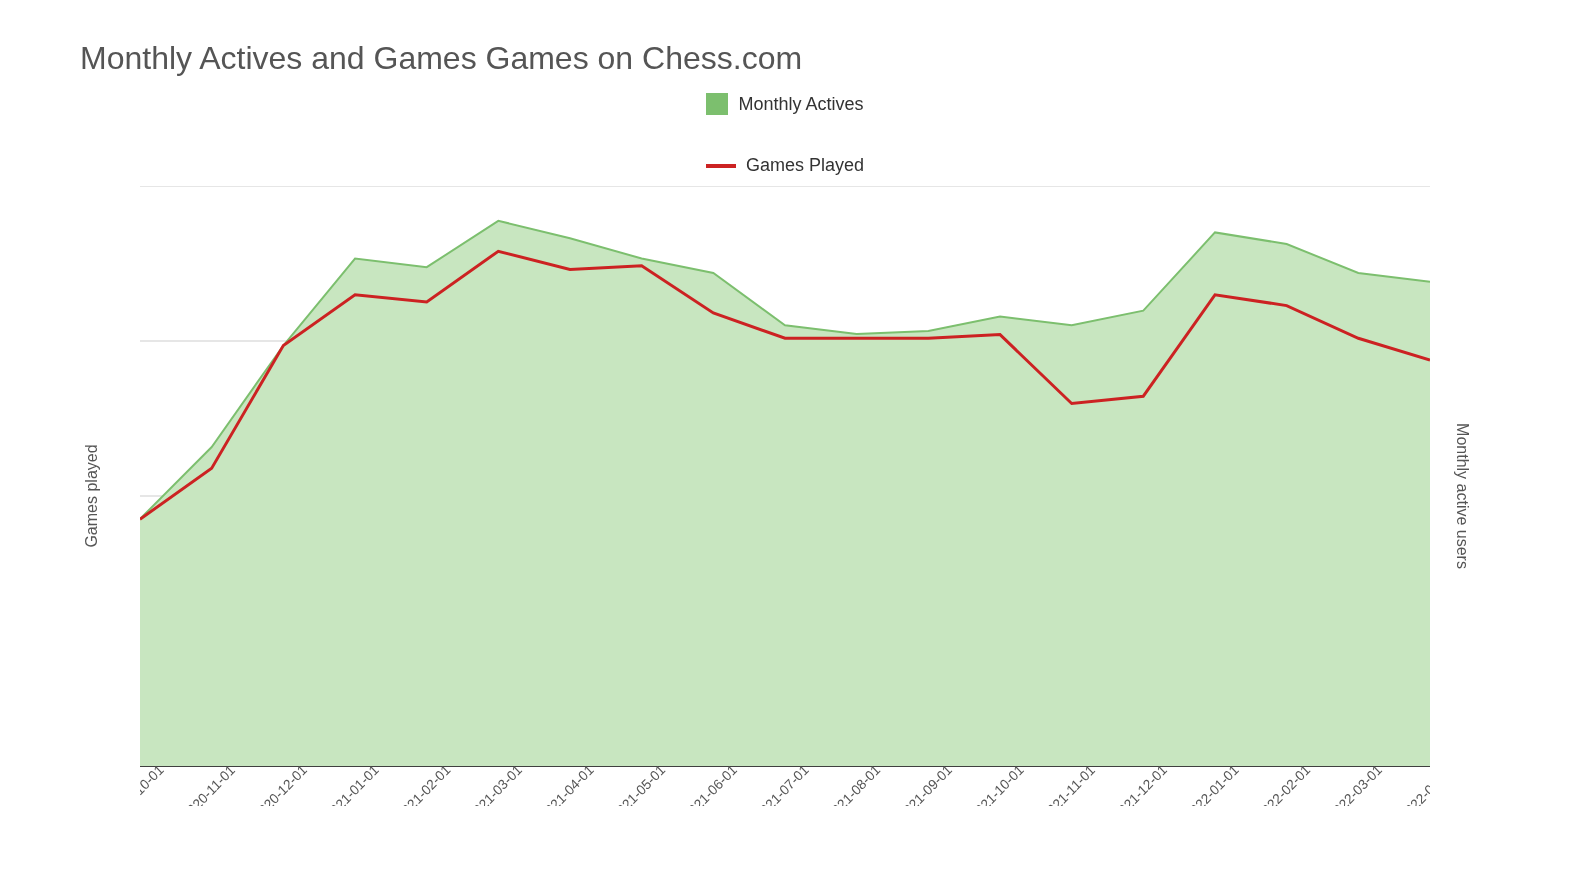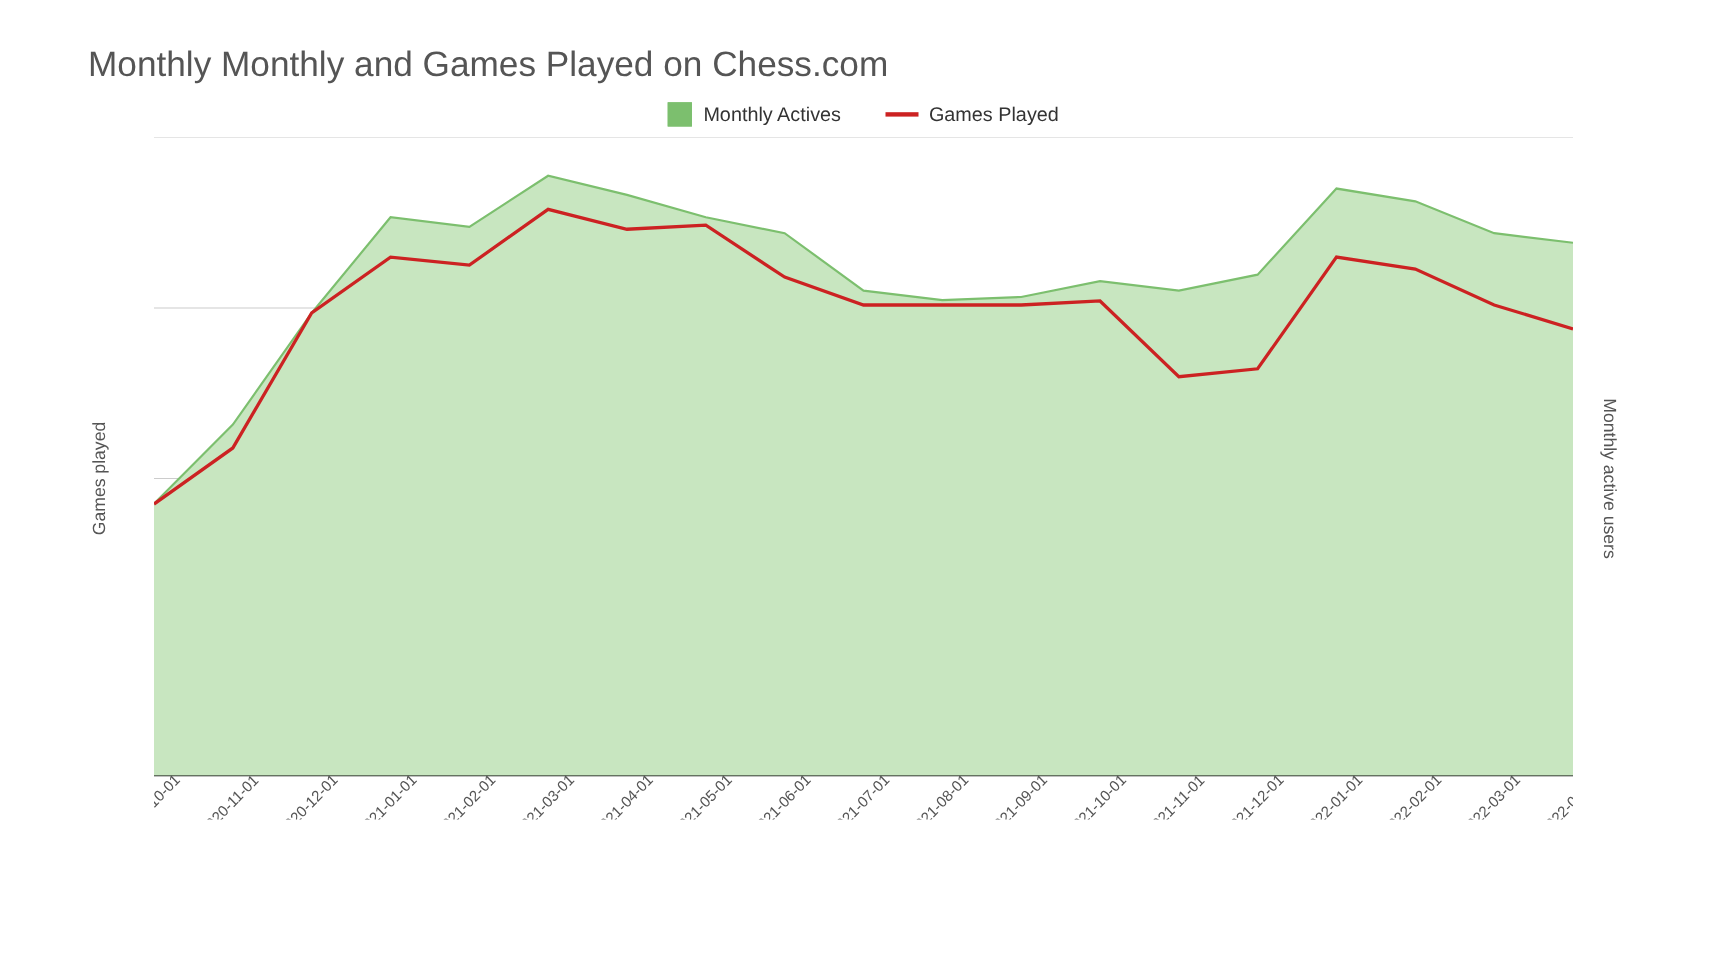--- a/index.html
+++ b/index.html
@@ -22,20 +22,21 @@
       font-weight: normal;
       margin-bottom: 16px;
       margin-left: 60px;
     }
     .legend {
       display: flex;
       justify-content: center;
       align-items: center;
       gap: 40px;
       margin-bottom: 10px;
+      flex-direction: column;
     }
     .legend-item {
       display: flex;
       align-items: center;
       gap: 10px;
       font-size: 18px;
       color: #333;
     }
     .legend-color-box {
       width: 22px;
@@ -71,21 +72,21 @@
     }
     svg.chart-svg {
       width: 100%;
       height: 100%;
     }
   </style>
 </head>
 <body>
 
 <div class="chart-container">
-  <div class="chart-title">Monthly Monthly and Games Played on Chess.com</div>
+  <div class="chart-title">Monthly Actives and Games Games on Chess.com</div>
   <div class="legend">
     <div class="legend-item">
       <div class="legend-color-box" style="background:#7cbf6e; border:2px solid #7cbf6e;"></div>
       <span>Monthly Actives</span>
     </div>
     <div class="legend-item">
       <div class="legend-color-line" style="background:#cc2222; height:4px; width:30px;"></div>
       <span>Games Played</span>
     </div>
   </div>

